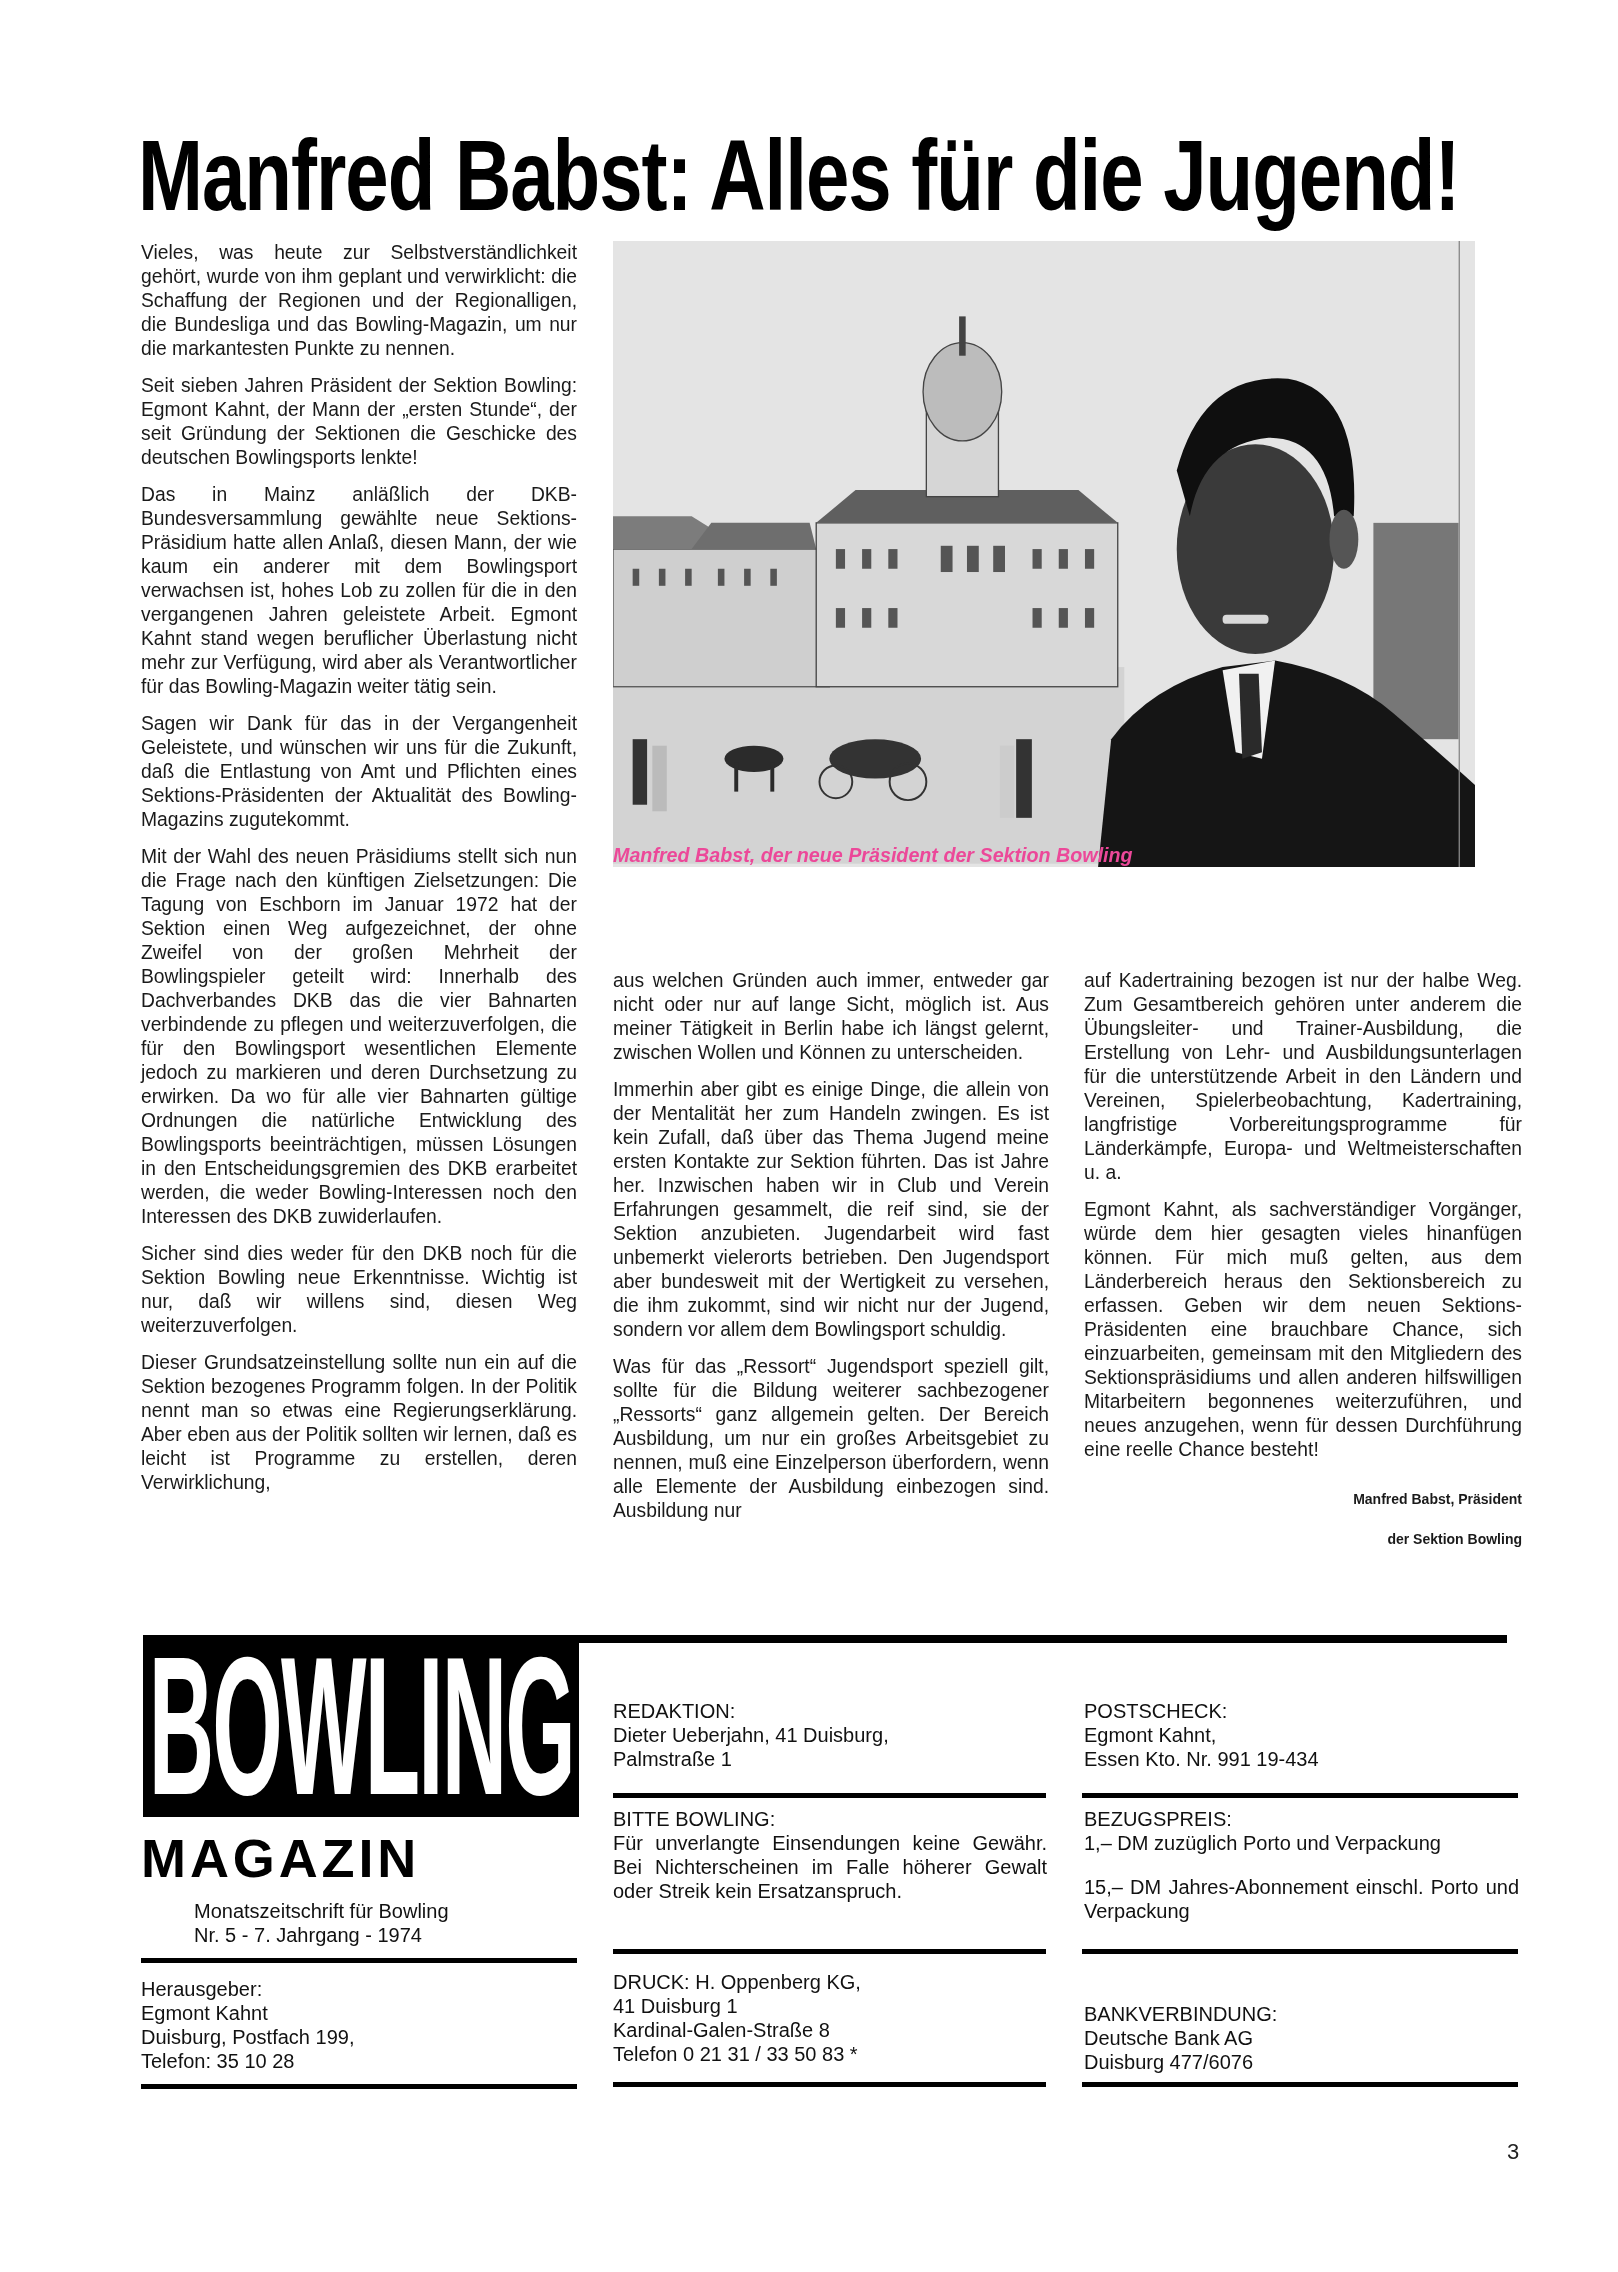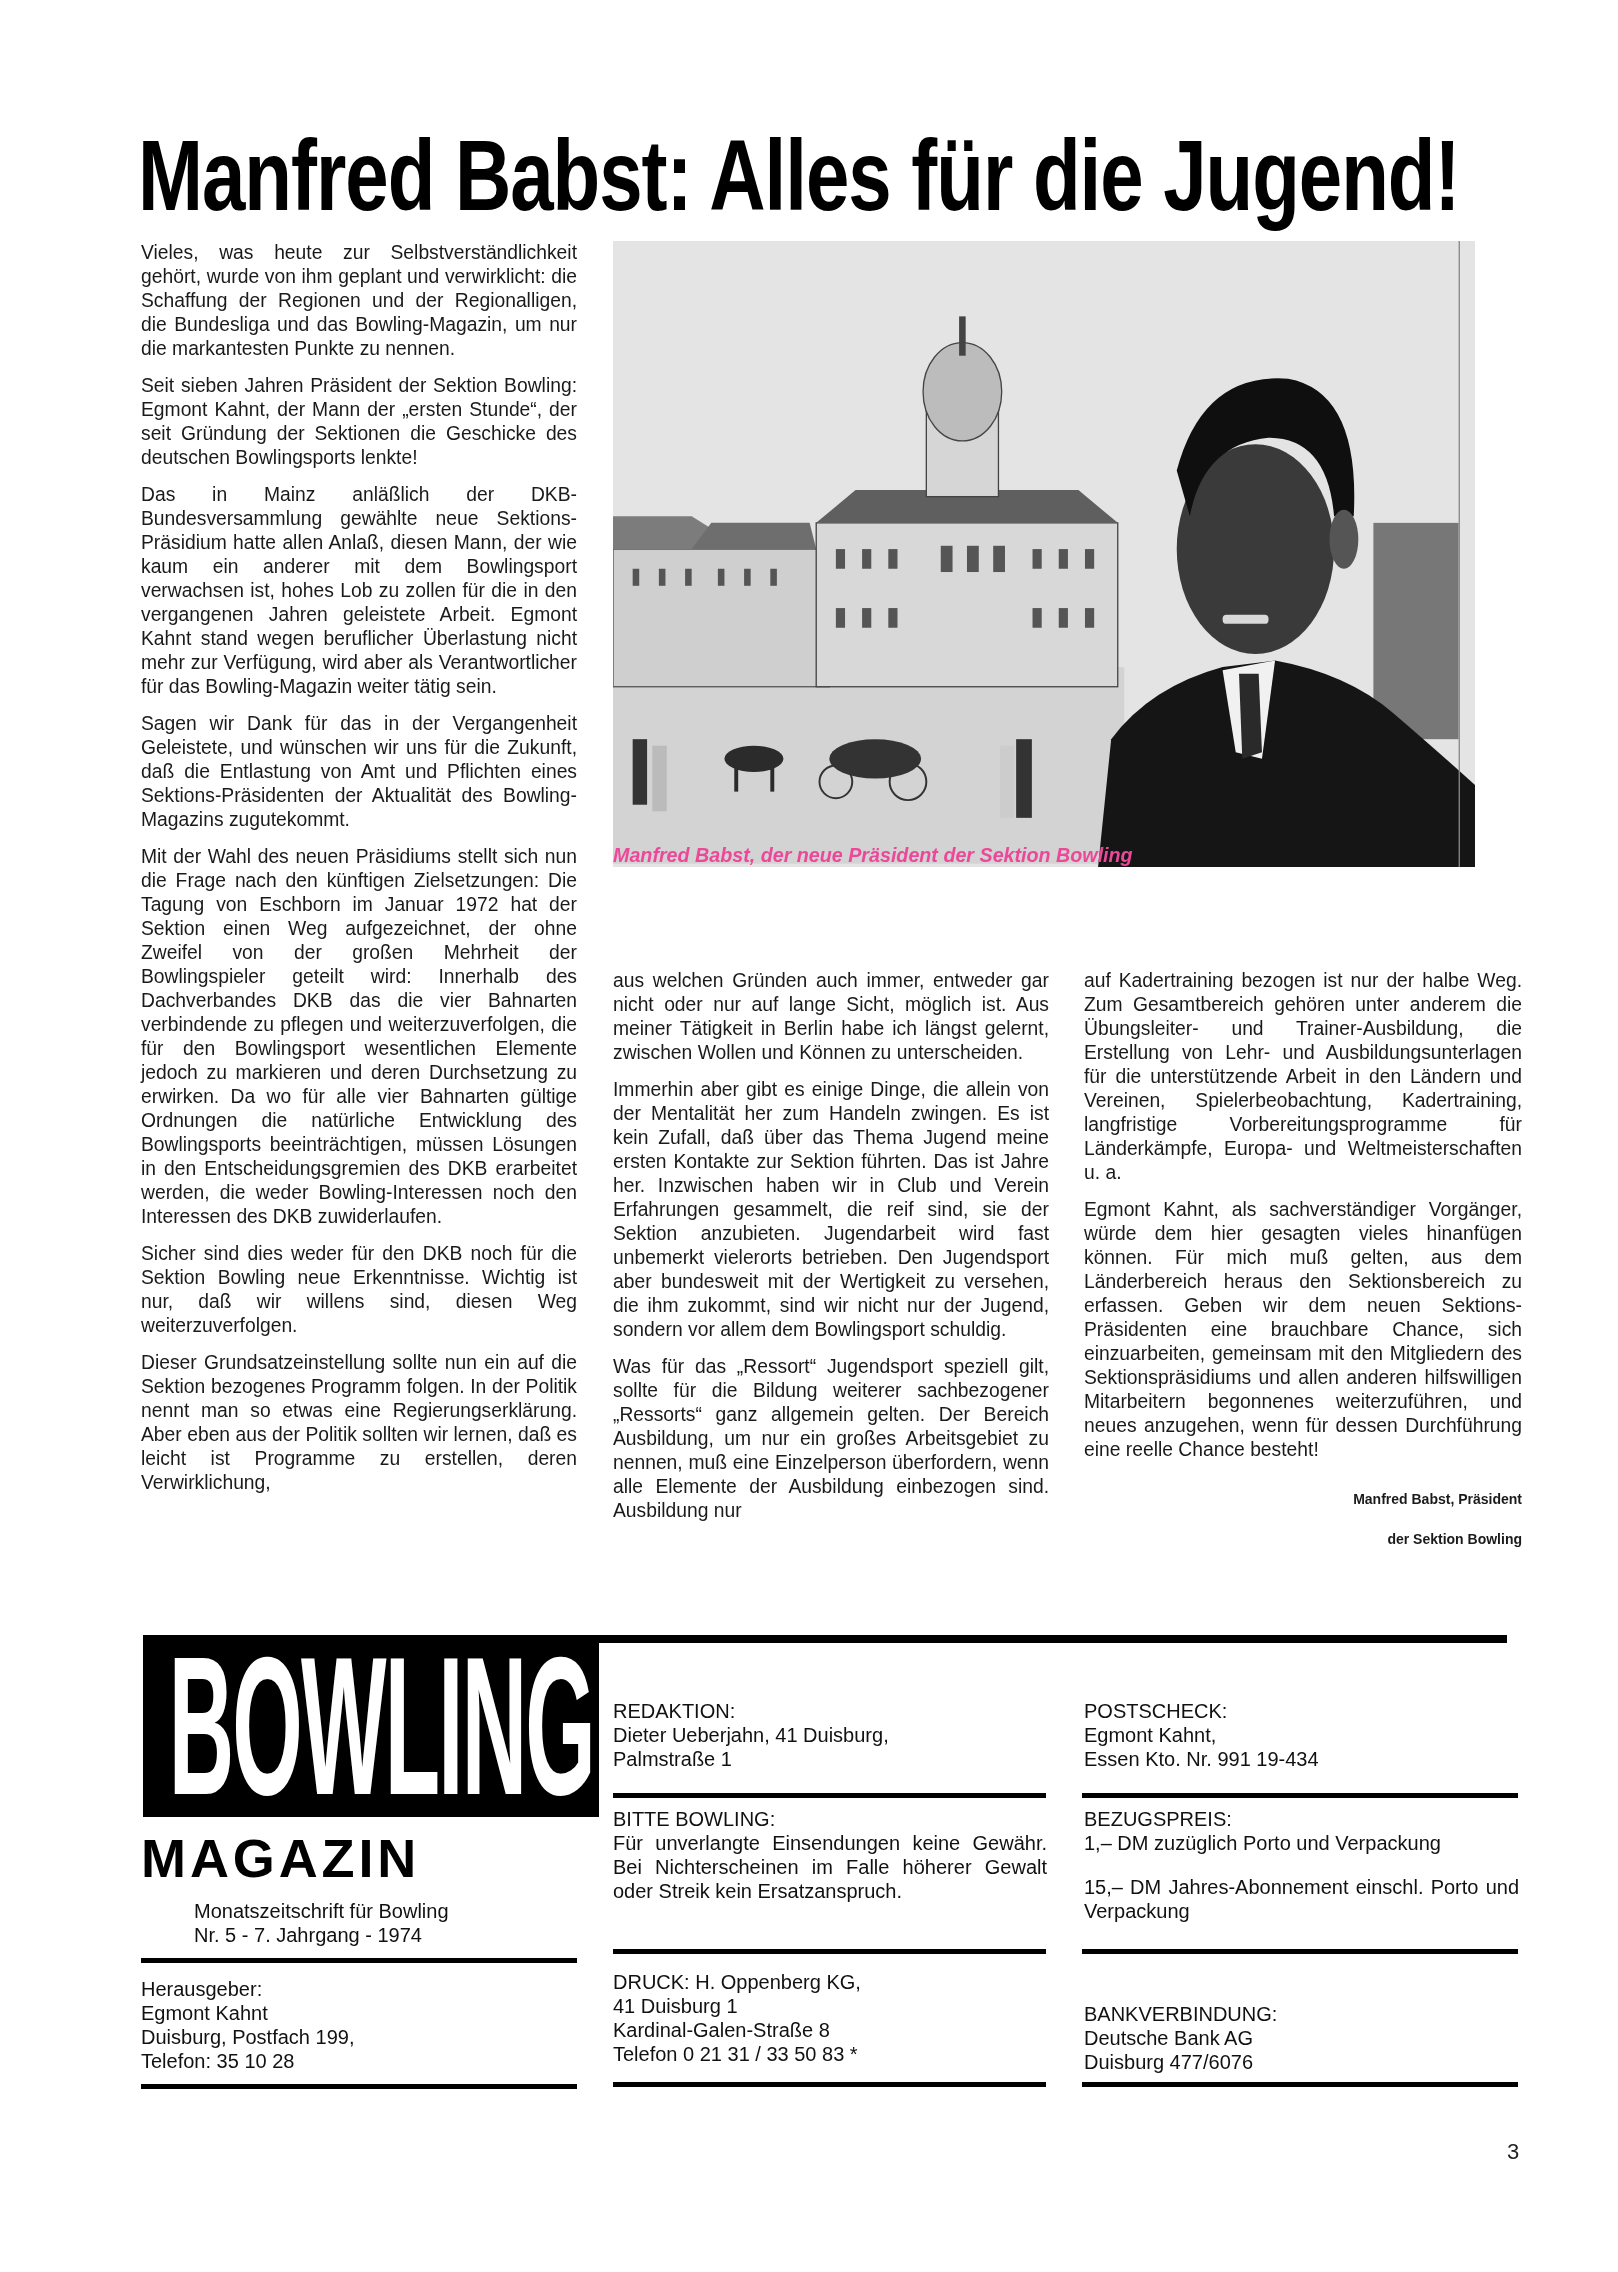--- a/index.html
+++ b/index.html
@@ -9,21 +9,21 @@
   .col p { margin:0 0 13px 0; }
   .col1 { left:141px; top:241px; width:436px; }
   .col2 { left:613px; top:969px; width:436px; }
   .col3 { left:1084px; top:969px; width:438px; }
   .sig { text-align:right; font-weight:700; font-size:14px; line-height:24px; margin-top:25px; }
   .sig div { margin-bottom:15.7px; }
   .photo { position:absolute; left:613px; top:241px; width:862px; height:626px; background:linear-gradient(180deg,#e9e9e9 0%,#dedede 60%,#cfcfcf 100%); overflow:hidden; }
   .photo svg { width:100%; height:100%; display:block; }
   .caption { position:absolute; left:613px; top:844px; font-weight:700; font-size:19.7px; color:#ec4899;font-style:italic; }
   .masthead-top-rule { position:absolute; left:143px; top:1635px; width:1364px; height:7.9px; background:#000; }
-  .logo-box { position:absolute; left:143px; top:1635px; width:436px; height:182px; background:#000; display:flex; align-items:center; justify-content:center; overflow:hidden;padding-left:20px; }
+  .logo-box { position:absolute; left:143px; top:1635px; width:436px; height:182px; background:#000; display:flex; align-items:center; justify-content:center; overflow:hidden; }
   .logo-text { color:#fff; font-weight:700; font-size:197px; line-height:171px; transform:scaleX(0.46); letter-spacing:-3.9px; white-space:nowrap; }
   .magazin { position:absolute; left:141px; top:1820px; width:439px; font-weight:700; font-size:54px; line-height:77px; letter-spacing:3.9px; color:#000; white-space:nowrap; }
   .rule { position:absolute; height:5.2px; background:#000; }
   .block { position:absolute; font-weight:400; font-size:20px; line-height:24px; color:#111; }
   .block.just { text-align:justify; }
   .pagenum { position:absolute; left:1507px; top:2139px; font-size:22px; color:#222; }
 </style>
 </head>
 <body>
 

